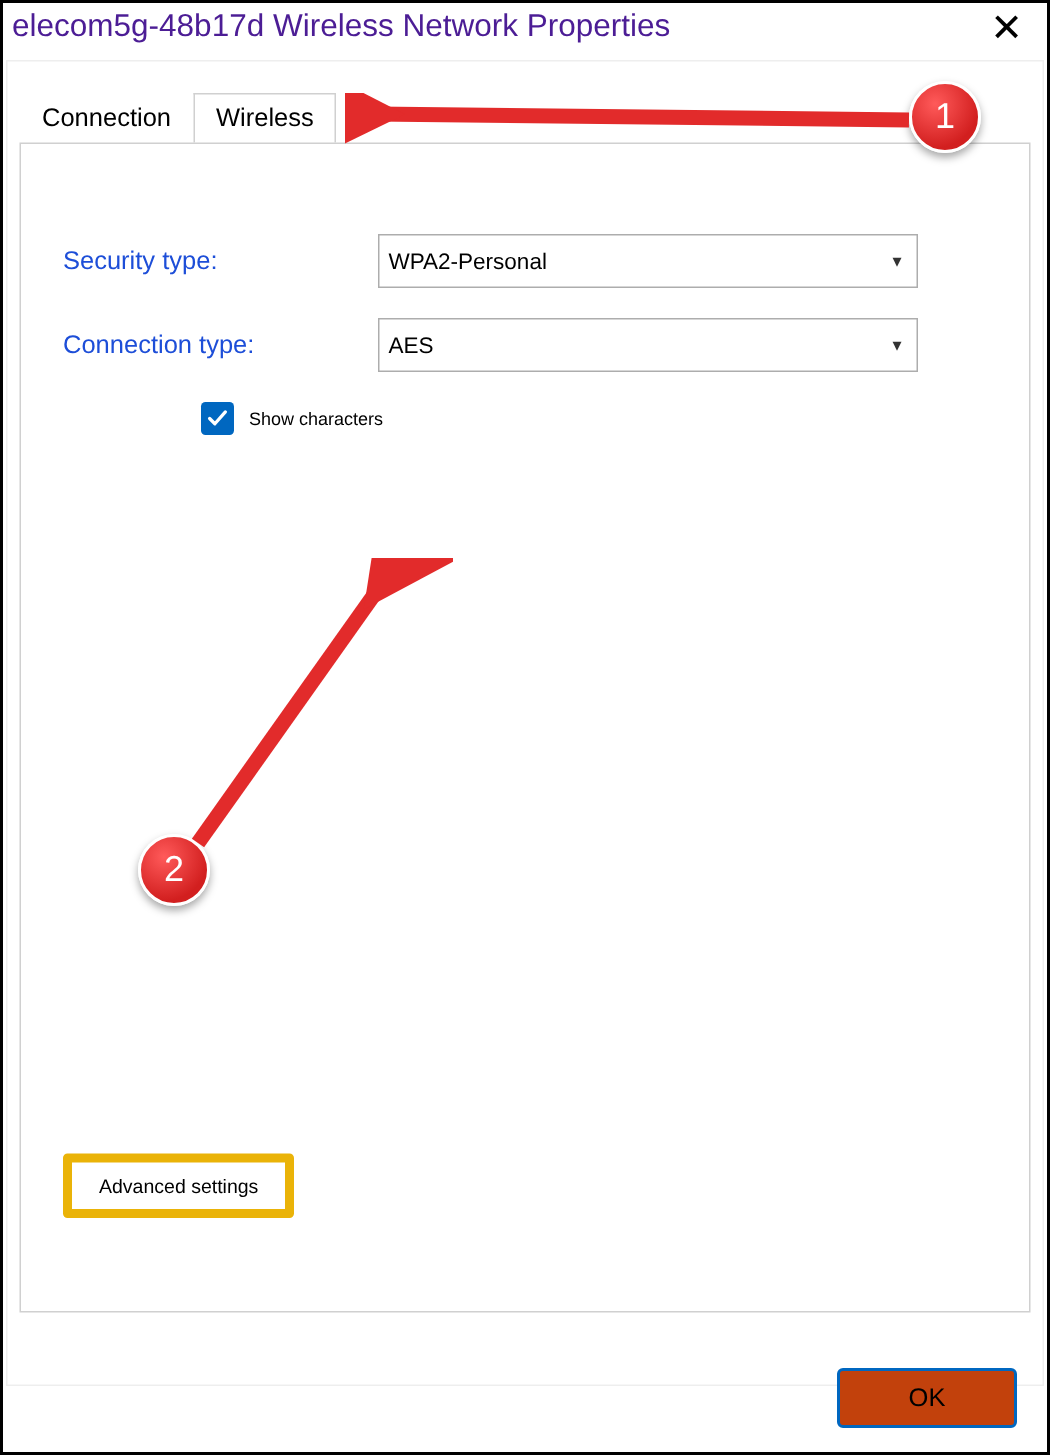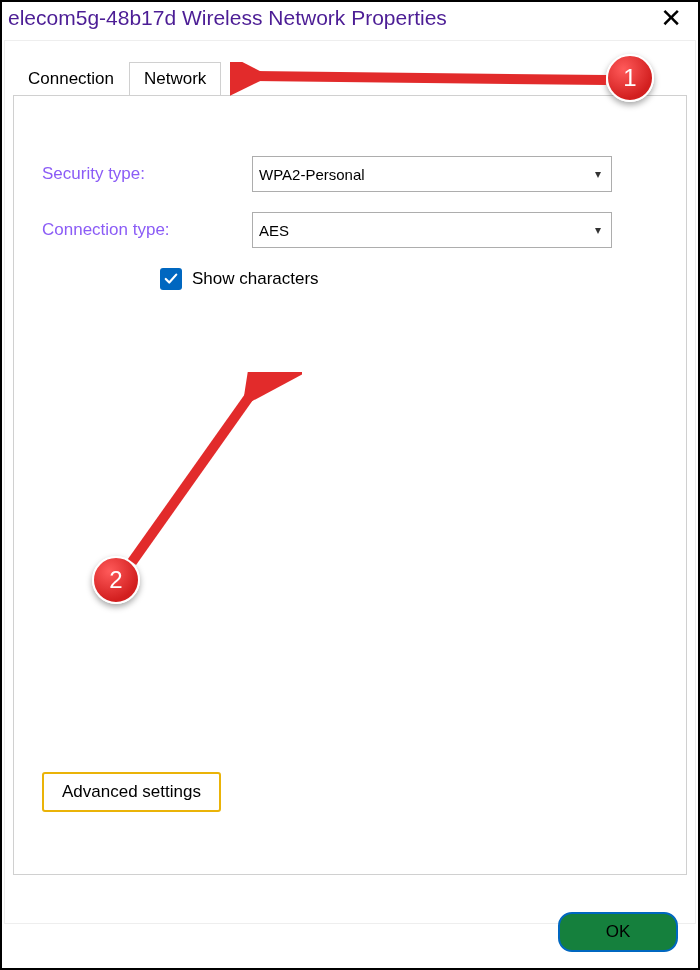--- a/index.html
+++ b/index.html
@@ -51,21 +51,21 @@
     }
     .tab-panel {
       border: 1px solid #d0d0d0;
       margin: 0 8px;
       height: 780px;
       background: #fff;
       padding: 60px 28px 20px 28px;
       position: relative;
     }
     .form-row { display: flex; align-items: center; margin-bottom: 20px; }
-    .form-label { width: 210px; font-size: 17px; color: #8b5cf6; }
+    .form-label { width: 210px; font-size: 17px; color: #1d4ed8; }
     .select-wrap {
       position: relative;
       width: 360px;
       border: 1px solid #adadad;
       height: 36px;
       display: flex;
       align-items: center;
       padding: 0 30px 0 6px;
       background: #fff;
       cursor: pointer;
@@ -90,61 +90,61 @@
       border: 4px solid #e22b2b;
       border-radius: 10px;
       pointer-events: none;
     }
     .key-text { padding-left: 10px; font-size: 17px; display: flex; align-items: center; gap: 3px; }
     .redact {
       display: inline-block; width: 74px; height: 18px;
       background: #e9e9e9;
     }
     .checkbox-row {
-      margin-left: 118px;
+      margin-left: 92px;
       display: flex; align-items: center; gap: 10px;
-      font-size: 17px;
+      font-size: 12px;
       margin-top: 18px;
     }
     .checkbox {
       width: 22px; height: 22px;
       background: #0067c0;
       border-radius: 3px;
       display: flex; align-items: center; justify-content: center;
       cursor: pointer;
     }
     .checkbox svg { width: 14px; height: 14px; }
     .advanced-btn {
       position: absolute;
       left: 28px;
       bottom: 62px;
-      border: 2px solid #eab308;
+      border: 6px solid #eab308;
       padding: 8px 18px;
-      font-size: 17px;
+      font-size: 13px;
       background: #fff;
       cursor: pointer;
       border-radius: 3px;
     }
     .footer {
       display: flex;
       justify-content: flex-end;
       gap: 14px;
       padding: 14px 18px;
       position: absolute;
       bottom: 2px; right: 2px; left: 2px;
     }
     .footer-btn {
       min-width: 120px;
       padding: 8px 0;
       text-align: center;
       font-size: 17px;
       border: 1px solid #adadad;
-      background: #15803d;
-      cursor: pointer;
-      border-radius: 14px;
+      background: #c2410c;
+      cursor: pointer;
+      border-radius: 4px;
     }
     .footer-btn.primary { border: 2px solid #0067c0; }
     
     .callout {
       position: absolute;
       width: 48px; height: 48px;
       border-radius: 50%;
       background: radial-gradient(circle at 35% 30%, #ff5a5a, #d21f1f 70%);
       color: #fff;
       font-size: 24px;
@@ -161,21 +161,21 @@
 <body>
 
 <div class="titlebar">
   <div class="titlebar-title">elecom5g-48b17d Wireless Network Properties</div>
   <div class="close-x">✕</div>
 </div>
 
 <div class="content-wrap">
   <div class="tabs">
     <div class="tab">Connection</div>
-    <div class="tab active">Network</div>
+    <div class="tab active">Wireless</div>
   </div>
 
   <div class="tab-panel">
 
     <div class="form-row">
       <div class="form-label">Security type:</div>
       <div class="select-wrap">
         <span>WPA2-Personal</span>
         <span class="chev">▾</span>
       </div>

